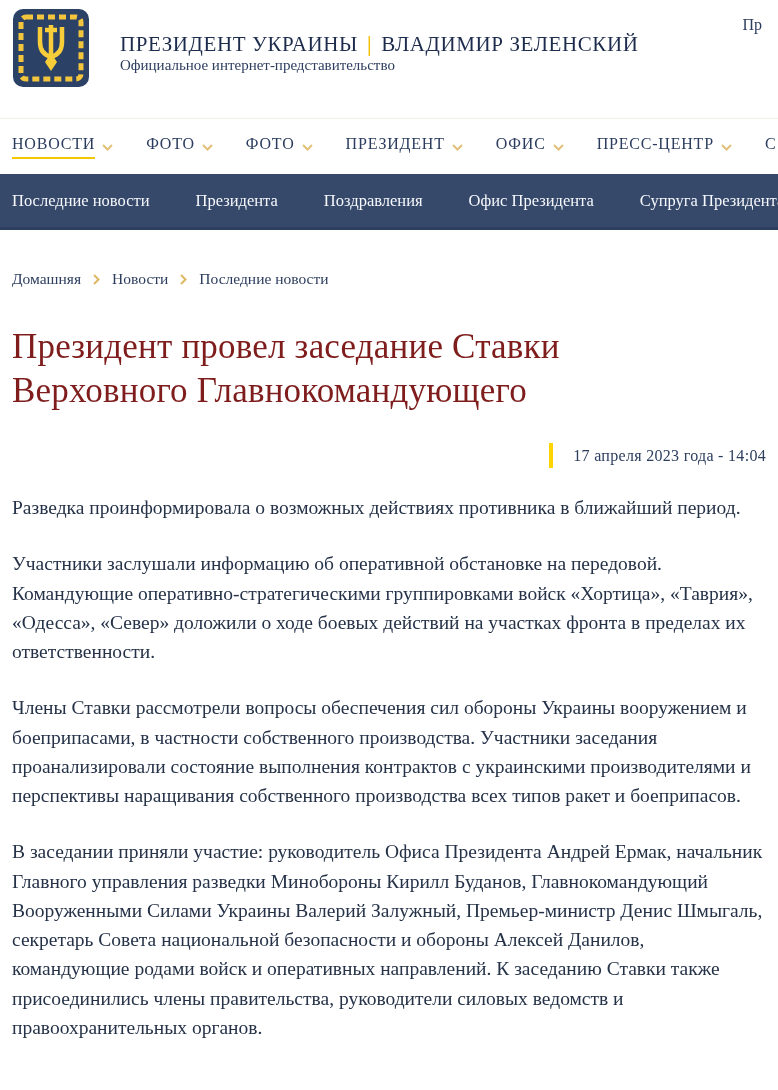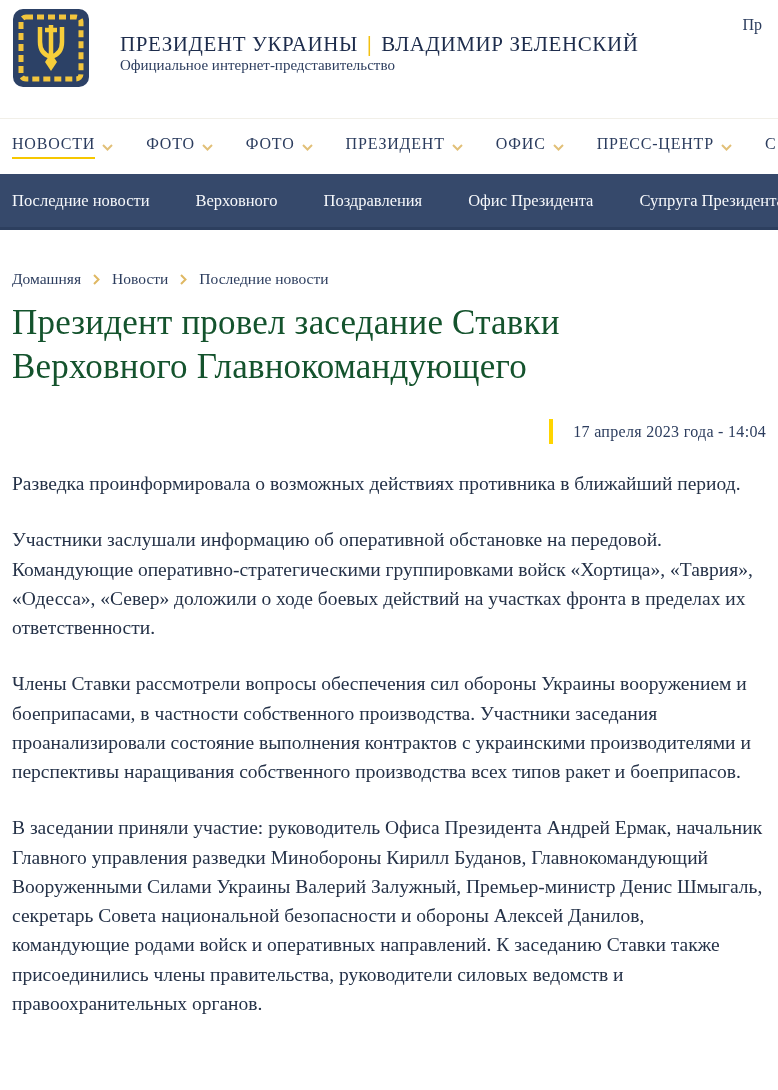--- a/index.html
+++ b/index.html
@@ -53,23 +53,23 @@
   .breadcrumb {
     padding:0 12px; margin-top:40px;
     font-size:15.5px; color:#2c3d5e;
     display:flex; align-items:center; gap:12px;
   }
   .crumb-sep { margin-top:1px; }
 
   
   .article { padding:0 12px; }
   .article-title {
-    margin-top:13px; max-width:660px;
+    margin-top:37px; max-width:660px;
     font-size:35px; line-height:1.26; font-weight:normal;
-    color:#14532d; letter-spacing:0.2px;
+    color:#7f1d1d; letter-spacing:0.2px;
   }
   .date-row { display:flex; align-items:center; margin-top:30px;justify-content:flex-end; }
   .date-bar { width:4px; height:25px; background:#ffd500; margin-right:20px; }
   .date-text { font-size:16px; color:#2c3d5e; letter-spacing:0.3px; }
 
   .article-body { margin-top:25px; }
   .article-body p {
     font-size:19.5px; line-height:1.5; color:#253248;
     margin-bottom:27px; max-width:756px;
   }
@@ -139,21 +139,21 @@
         <path d="M1 1 L5.5 5.5 L10 1" stroke="#e2c078" stroke-width="2" fill="none"></path>
       </svg>
   </a>
   <a class="nav-item">
     <span class="lbl">С</span>
   </a>
 </nav>
 
 <nav class="sub-nav">
   <a>Последние новости</a>
-  <a>Верховного</a>
+  <a>Президента</a>
   <a>Поздравления</a>
   <a>Офис Президента</a>
   <a>Супруга Президента</a>
 </nav>
 
 <div class="breadcrumb">
   <a>Домашняя</a>
   <svg class="crumb-sep" width="7" height="11" viewBox="0 0 7 11">
       <path d="M1 1 L5.5 5.5 L1 10" stroke="#dfb863" stroke-width="2" fill="none"></path>
     </svg>

